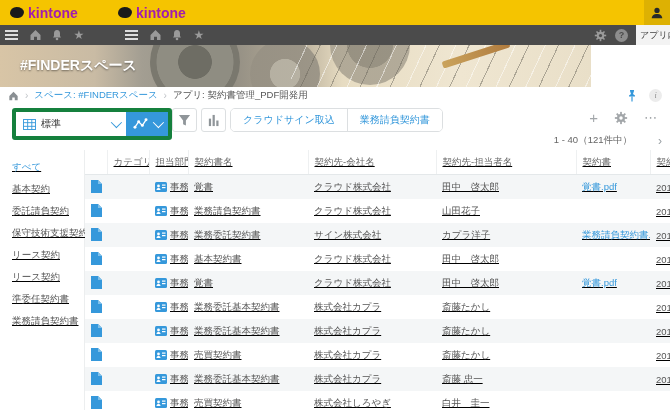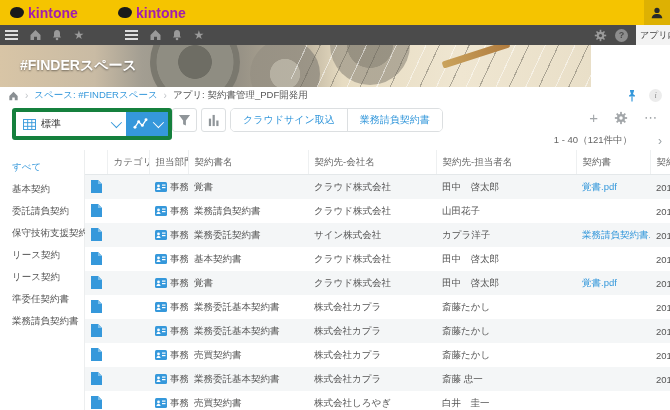--- a/index.html
+++ b/index.html
@@ -58,21 +58,21 @@
   .seg-btn{background:#fff;color:#3598db;font-size:10px;display:flex;align-items:center;padding:0 12px;cursor:pointer;white-space:nowrap;}
   .seg-btn + .seg-btn{border-left:1px solid #dcdfe1;}
   .tb-right{position:absolute;right:12px;top:6px;display:flex;align-items:center;gap:16px;}
   .plus-ic{color:#a2a6a9;font-size:15px;cursor:pointer;line-height:1;}
   .dots-ic{color:#a2a6a9;font-size:13px;letter-spacing:1px;cursor:pointer;line-height:1;}
   .pager{position:absolute;right:8px;top:30px;display:flex;align-items:center;gap:26px;}
   .pager-text{font-size:9.5px;color:#666;}
   .pager-next{color:#9aa0a4;font-size:12px;cursor:pointer;line-height:1;}
 
   
-  .main{position:absolute;left:0;top:150px;width:670px;height:260px;display:flex;}
+  .main{position:absolute;left:0;top:150px;width:670px;height:260px;display:flex;text-decoration:underline;}
   .sidebar{width:85px;box-sizing:border-box;padding:6px 0 0 12px;border-right:1px solid #eceeef;}
   .side-item{font-size:9.5px;color:#555;height:22px;line-height:22px;white-space:nowrap;cursor:pointer;}
   .side-item.active{color:#3598db;}
 
   .table-wrap{width:585px;overflow:hidden;}
   table{border-collapse:collapse;table-layout:fixed;width:651px;}
   col.c1{width:22px;} col.c2{width:42px;} col.c3{width:39px;} col.c4{width:120px;}
   col.c5{width:128px;} col.c6{width:140px;} col.c7{width:74px;} col.c8{width:86px;}
   th{font-size:9.5px;color:#666;font-weight:normal;text-align:left;height:24px;padding:0 6px;border-bottom:1px solid #e4e8ea;border-left:1px solid #eef0f1;white-space:nowrap;overflow:hidden;}
   th:first-child{border-left:none;}

